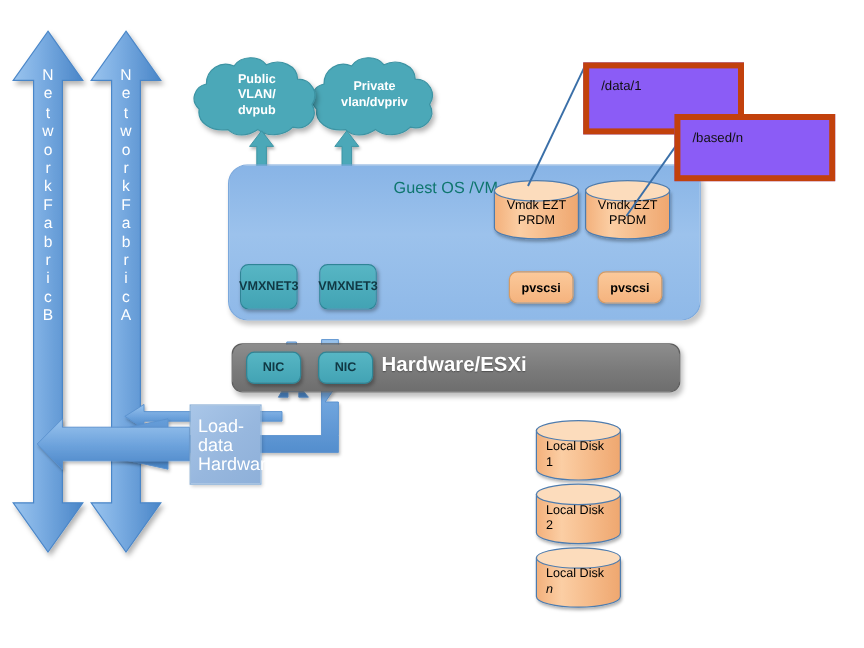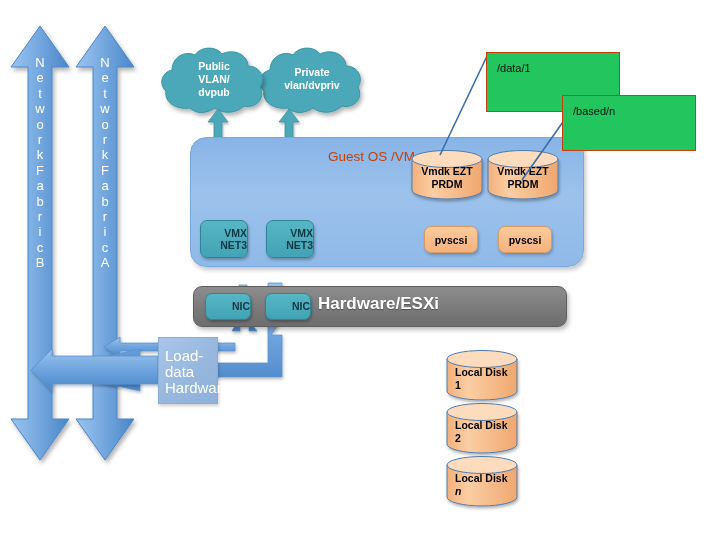--- a/index.html
+++ b/index.html
@@ -61,40 +61,40 @@
     width: 392px;
     height: 128px;
     border-radius: 16px;
     background: linear-gradient(to bottom, #88B4E6 0%, #9CC2EC 45%, #8FB9E8 100%);
     border: 1px solid #7BA8DC;
     box-shadow: 2px 3px 4px rgba(0,0,0,0.22);
   }
   .guest-os-text {
     left: 328px;
     top: 148px;
-    color: #c2410c;
+    color: #0f766e;
     font-size: 13.5px;
     line-height: 17px;
     white-space: nowrap;
   }
   .guest-os-text .hw-small { font-size: 10.5px; }
 
   
   .teal-box {
     background: linear-gradient(to bottom, #57B6C4 0%, #42A3B4 100%);
     border: 1px solid #2E8596;
     border-radius: 7px;
     color: #103844;
     font-weight: bold;
     font-size: 10.5px;
     line-height: 12.5px;
     text-align: center;
     display: flex;
-    flex-direction: column;
-    align-items: flex-end;
+    flex-direction: row;
+    align-items: center;
     justify-content: center;
     box-shadow: 1px 2px 3px rgba(0,0,0,0.28);
   }
 
   
   .orange-box {
     background: linear-gradient(to bottom, #FBC99A 0%, #F5B37E 100%);
     border: 1px solid #D79B62;
     border-radius: 7px;
     color: #000000;
@@ -123,36 +123,36 @@
     top: 294px;
     color: #ffffff;
     font-size: 17px;
     font-weight: bold;
     white-space: nowrap;
     text-shadow: 0 1px 1px rgba(0,0,0,0.35);
   }
 
   
   .callout-box {
-    background: #22c55e;
-    border: 1px solid #c2410c;
+    background: #8b5cf6;
+    border: 5px solid #c2410c;
     color: #111111;
     font-size: 11px;
     padding: 9px 0 0 10px;
     box-sizing: border-box;
   }
 
   
   .cyl-label {
     position: absolute;
     left: 0;
     width: 100%;
     text-align: left;
     color: #000000;
-    font-weight: bold;
+    font-weight: normal;
     font-size: 10.5px;
     line-height: 13px;
     pointer-events: none;
     padding-left: 9px;
     box-sizing: border-box;
   }
   .cyl-label .italic-n { font-style: italic; }
   .cyl-label.centered { text-align: center; padding-left: 0; }
 
   

